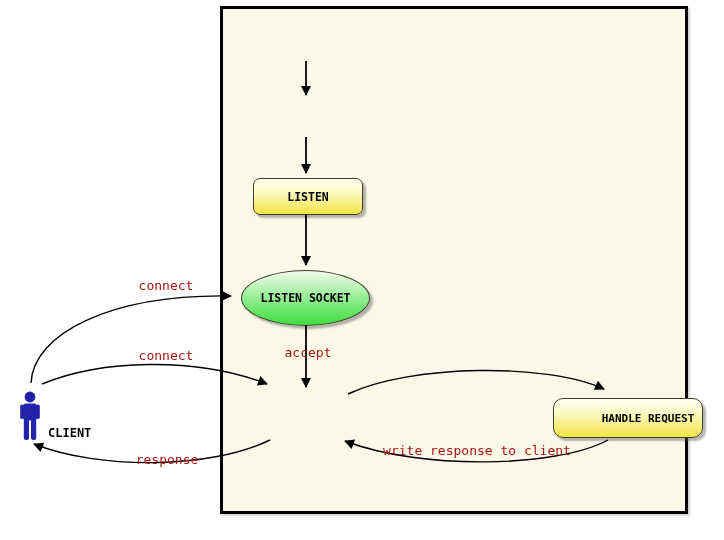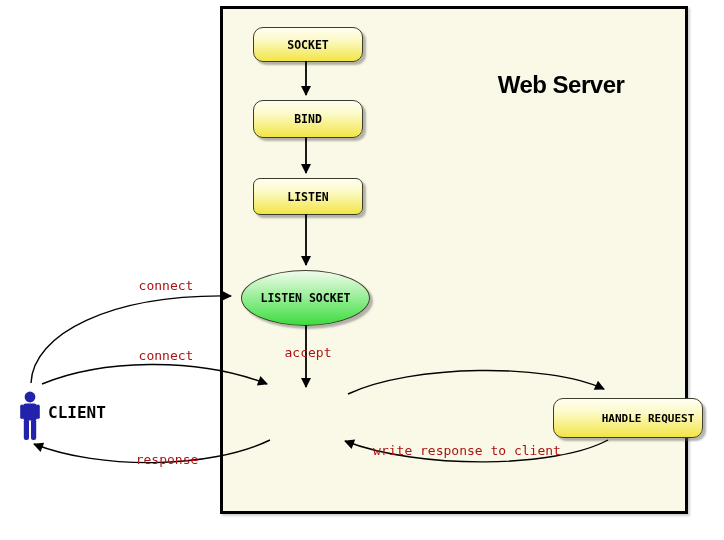--- a/index.html
+++ b/index.html
@@ -48,43 +48,36 @@
   .n-handle-request{left:553px;top:398px;width:108px;height:38px;font-size:11px;padding-left:40px;}
   .edge-label{
     position:absolute;transform:translate(-50%,-50%);
     color:var(--label-red);font-size:13px;white-space:nowrap;margin-left:27px;
   }
   .l-connect{left:139px;top:285px;}
   .l-request{left:139px;top:355px;}
   .l-response{left:140px;top:459px;}
   .l-accept{left:281px;top:352px;}
   .l-read{left:475px;top:354px;}
-  .l-write{left:440px;top:450px;}
+  .l-write{left:450px;top:450px;}
   .arrows-svg{position:absolute;left:0;top:0;width:724px;height:540px;pointer-events:none;}
   .actor{position:absolute;left:15px;top:391px;width:30px;height:52px;}
   .actor-label{
-    position:absolute;left:48px;top:403px;color:#000;
-    font-weight:bold;font-size:16px;white-space:nowrap;
+    position:absolute;left:48px;top:426px;color:#000;
+    font-weight:bold;font-size:12px;white-space:nowrap;
   }
 </style>
 </head>
 <body>
 
 <div class="stage">
 
   <div class="server-box"></div>
 
-  <div class="diagram-title">Web Server</div>
 
-  <div class="node rect-node n-socket">
-    <span>SOCKET</span>
-  </div>
-  <div class="node rect-node n-bind">
-    <span>BIND</span>
-  </div>
   <div class="node rect-node n-listen">
     <span>LISTEN</span>
   </div>
   <div class="node ellipse-node green-node n-listen-socket">
     <span>LISTEN SOCKET</span>
   </div>
   <div class="node rect-node n-handle-request">
     <span>HANDLE REQUEST</span>
   </div>
 

